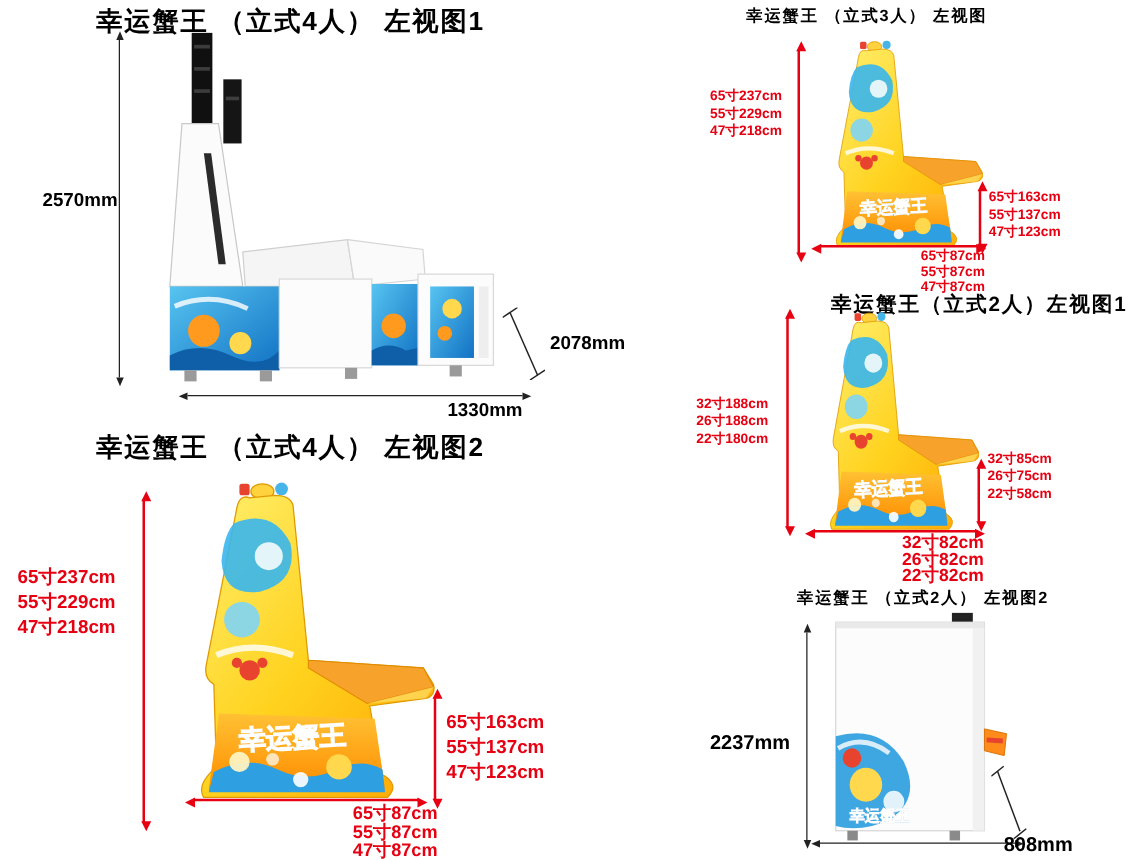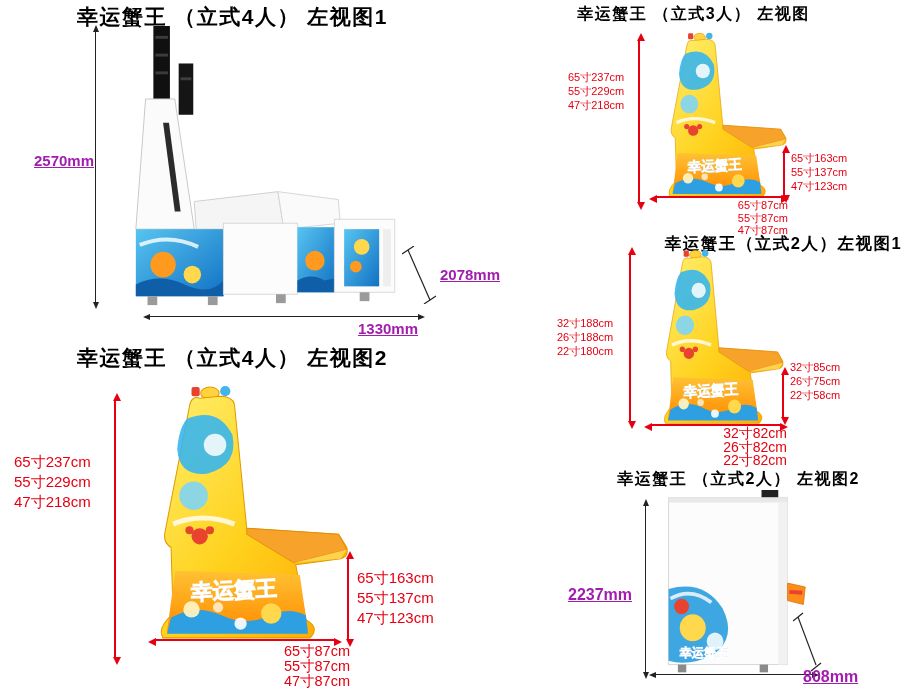--- a/index.html
+++ b/index.html
@@ -6,29 +6,29 @@
   .page {
     position:relative; width:917px; height:688px; background:#ffffff;
     overflow:hidden; font-family:"Liberation Sans","DejaVu Sans",sans-serif;border-radius:30px;
   }
   .panel { display:contents; }
   .title {
     position:absolute; font-weight:700; color:#000; text-align:center;
     letter-spacing:1.5px; white-space:nowrap;
   }
   .t1,.t2 { font-size:21px; }
-  .t3,.t5 { font-size:16px; }
+  .t3,.t5 { font-size:13px; }
   .t4 { font-size:16.5px; }
   .machine { position:absolute; }
   
-  .blk-label { position:absolute; color:#a21caf; font-weight:700; font-size:15px; white-space:nowrap;text-decoration:underline; }
+  .blk-label { position:absolute; color:#000000; font-weight:700; font-size:15px; white-space:nowrap; }
   .blk-label.sm { font-size:16px; font-weight:600;margin-top:29px; }
   .center { text-align:right; }
   
-  .dim-block { position:absolute; color:#e60012; font-weight:400; white-space:nowrap; }
+  .dim-block { position:absolute; color:#e60012; font-weight:700; white-space:nowrap; }
   .dim-lg { font-size:15px; line-height:20px; }
   .dim-md { font-size:14.5px; line-height:15px; }
   .dim-sm { font-size:11px; line-height:14px; }
   .dim-xs { font-size:11px; line-height:12.5px; }
   .dim-xs2 { font-size:14px; line-height:13.5px; }
   
   .vline { position:absolute; width:0; }
   .vline.red { border-left:2px solid #e60012; }
   .vline.red::before { content:""; position:absolute; top:-7px; left:-3px;
     border:4px solid transparent; border-top:none; border-bottom:8px solid #e60012; }

